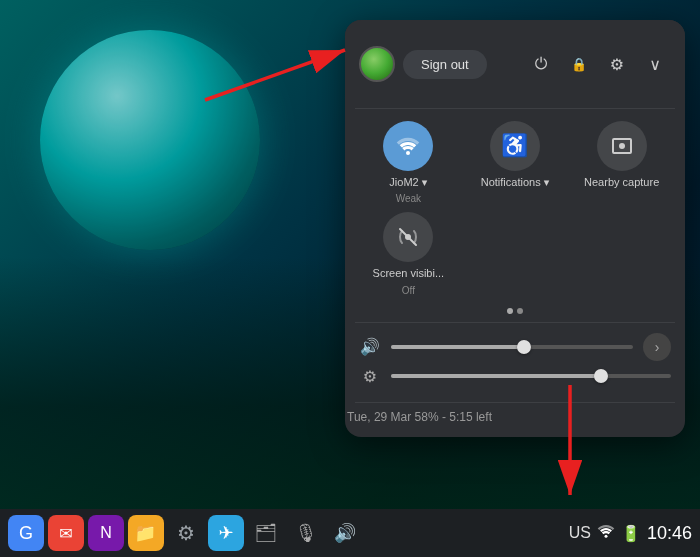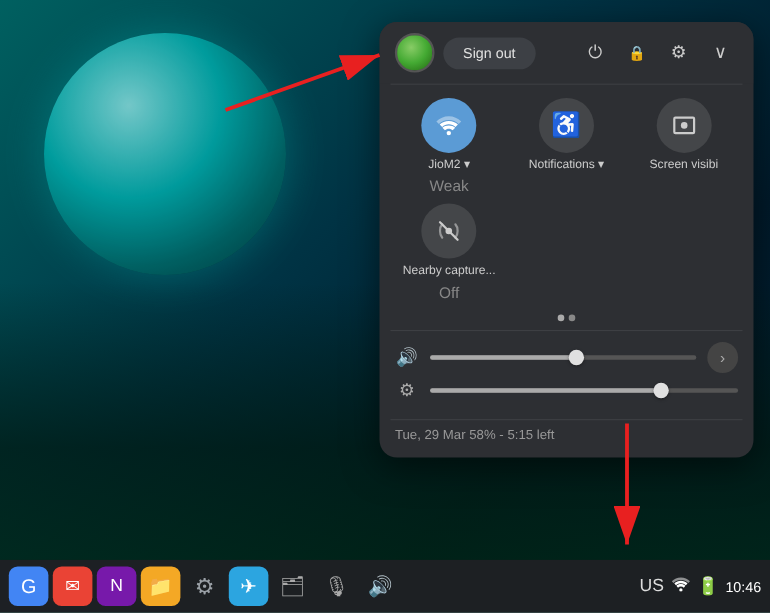--- a/index.html
+++ b/index.html
@@ -54,21 +54,21 @@
       padding: 0;
       overflow: hidden;
       box-shadow: 0 8px 32px rgba(0,0,0,0.5);
       z-index: 5;
     }
 
     
     .qs-header {
       display: flex;
       align-items: center;
-      padding: 10px 14px;
+      padding: 26px 14px;
       gap: 8px;
       background: #2d2f33;
     }
 
     .avatar {
       width: 36px;
       height: 36px;
       border-radius: 50%;
       background: radial-gradient(circle at 40% 35%, #88cc66, #44aa33, #226611);
       border: 2px solid #555;
@@ -149,21 +149,21 @@
     }
 
     .tile-label {
       font-size: 11px;
       color: #cccccc;
       text-align: center;
       line-height: 1.3;
     }
 
     .tile-sublabel {
-      font-size: 14px;
+      font-size: 10px;
       color: #888;
       text-align: center;
     }
 
     
     .dot-row {
       display: flex;
       justify-content: center;
       gap: 4px;
       padding: 4px 0 8px;
@@ -234,21 +234,21 @@
       border-radius: 50%;
       display: flex;
       align-items: center;
       justify-content: center;
       cursor: pointer;
       flex-shrink: 0;
     }
 
     
     .qs-info {
-      padding: 4px 14px 12px;
+      padding: 4px 2px 12px;
     }
 
     .qs-info-text {
       font-size: 12px;
       color: #999;
     }
 
     
     .taskbar {
       position: absolute;
@@ -283,21 +283,21 @@
 
     .taskbar-right {
       display: flex;
       align-items: center;
       gap: 6px;
       font-size: 12px;
       color: #ddd;
     }
 
     .taskbar-time {
-      font-size: 13px;
+      font-size: 18px;
       font-weight: 500;
       color: #fff;
     }
 
     .status-icon {
       font-size: 16px;
       color: #ddd;
     }
 
     
@@ -370,34 +370,34 @@
     </div>
 
 
     <div class="tile">
       <div class="tile-icon inactive" style="font-size:22px; color:#ccc;">
           <svg width="24" height="24" viewBox="0 0 24 24" fill="#ccc">
             <rect x="3" y="5" width="18" height="14" rx="1" fill="none" stroke="#ccc" stroke-width="2"></rect>
             <circle cx="12" cy="12" r="3" fill="#ccc"></circle>
           </svg>
         </div>
-      <div class="tile-label">Screen visibi</div>
+      <div class="tile-label">Nearby capture</div>
       <div class="tile-sublabel"></div>
     </div>
 
     <div class="tile">
       <div class="tile-icon inactive" style="font-size:22px; color:#ccc;">
           <svg width="24" height="24" viewBox="0 0 24 24" fill="none">
             <circle cx="12" cy="12" r="3" fill="#ccc"></circle>
             <path d="M6 6C4.7 7.3 4 9 4 12s.7 4.7 2 6" stroke="#ccc" stroke-width="2" stroke-linecap="round" fill="none" opacity="0.6"></path>
             <path d="M18 6c1.3 1.3 2 3 2 6s-.7 4.7-2 6" stroke="#ccc" stroke-width="2" stroke-linecap="round" fill="none" opacity="0.6"></path>
             <line x1="4" y1="4" x2="20" y2="20" stroke="#ccc" stroke-width="2" stroke-linecap="round"></line>
           </svg>
         </div>
-      <div class="tile-label">Nearby capture...</div>
+      <div class="tile-label">Screen visibi...</div>
       <div class="tile-sublabel">Off</div>
     </div>
 
   </div>
 
   <div class="dot-row">
     <div class="dot active"></div>
     <div class="dot"></div>
   </div>
 

